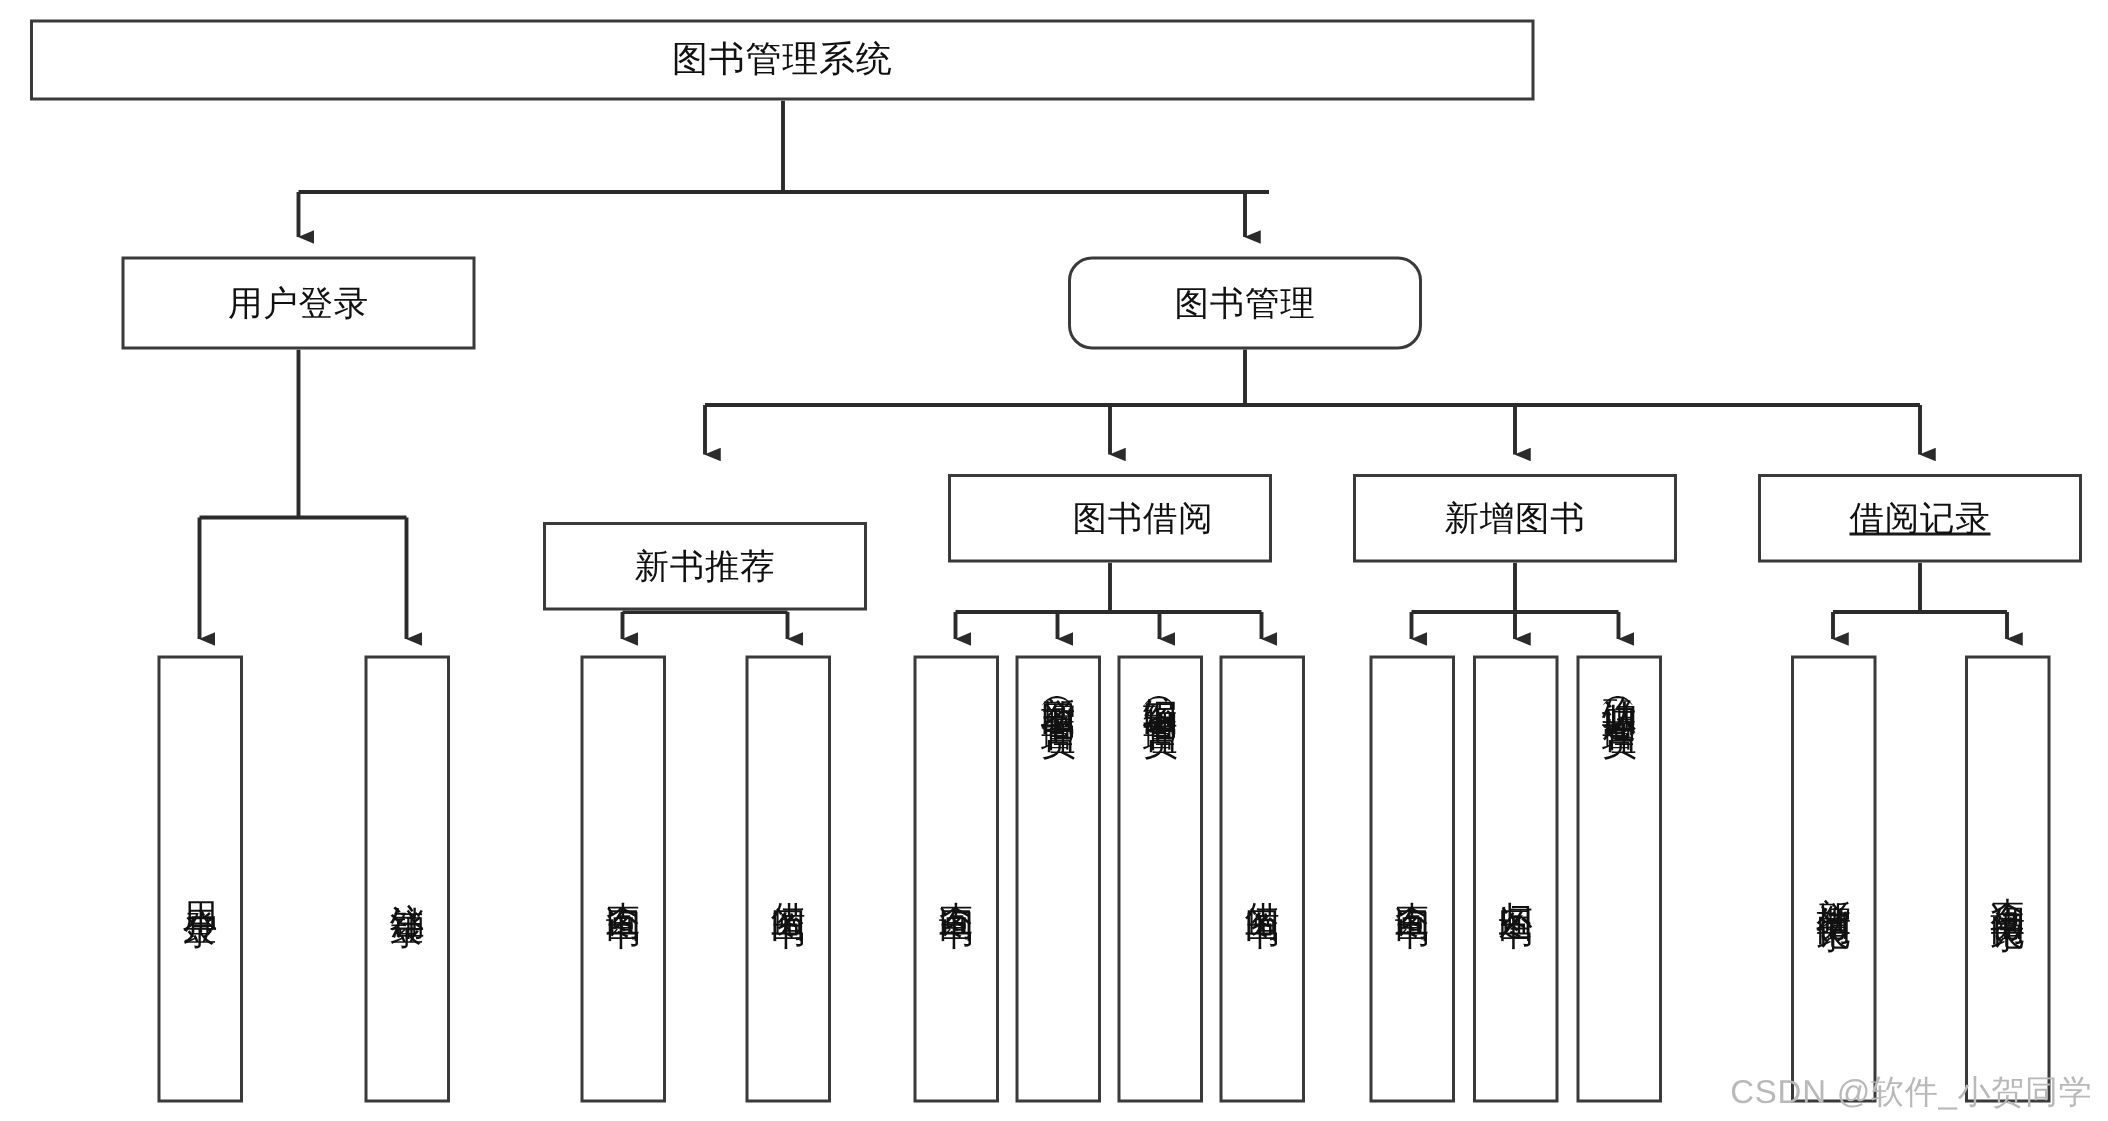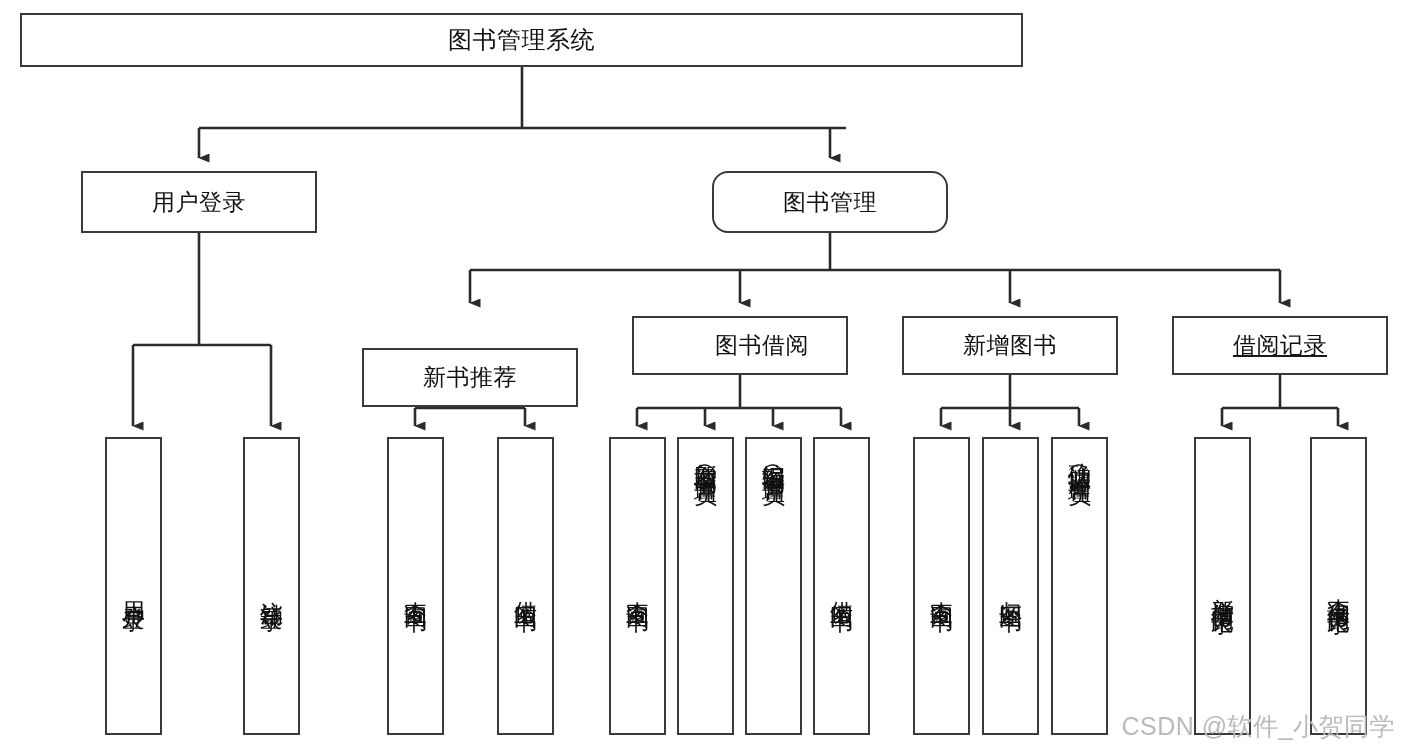--- a/index.html
+++ b/index.html
@@ -59,21 +59,21 @@
     white-space: nowrap;
     text-align: start;
   }
   .node.leaf.center-text {
     align-items: center;
   }
   #watermark {
     position: absolute;
     right: 10px;
     bottom: 4px;
-    font-size: 25px;
+    font-size: 22px;
     color: #b9b9b9;
     letter-spacing: 0.5px;
     white-space: nowrap;
     z-index: 5;
   }
 </style>
 </head>
 <body>
 
 <div id="diagram-root">

